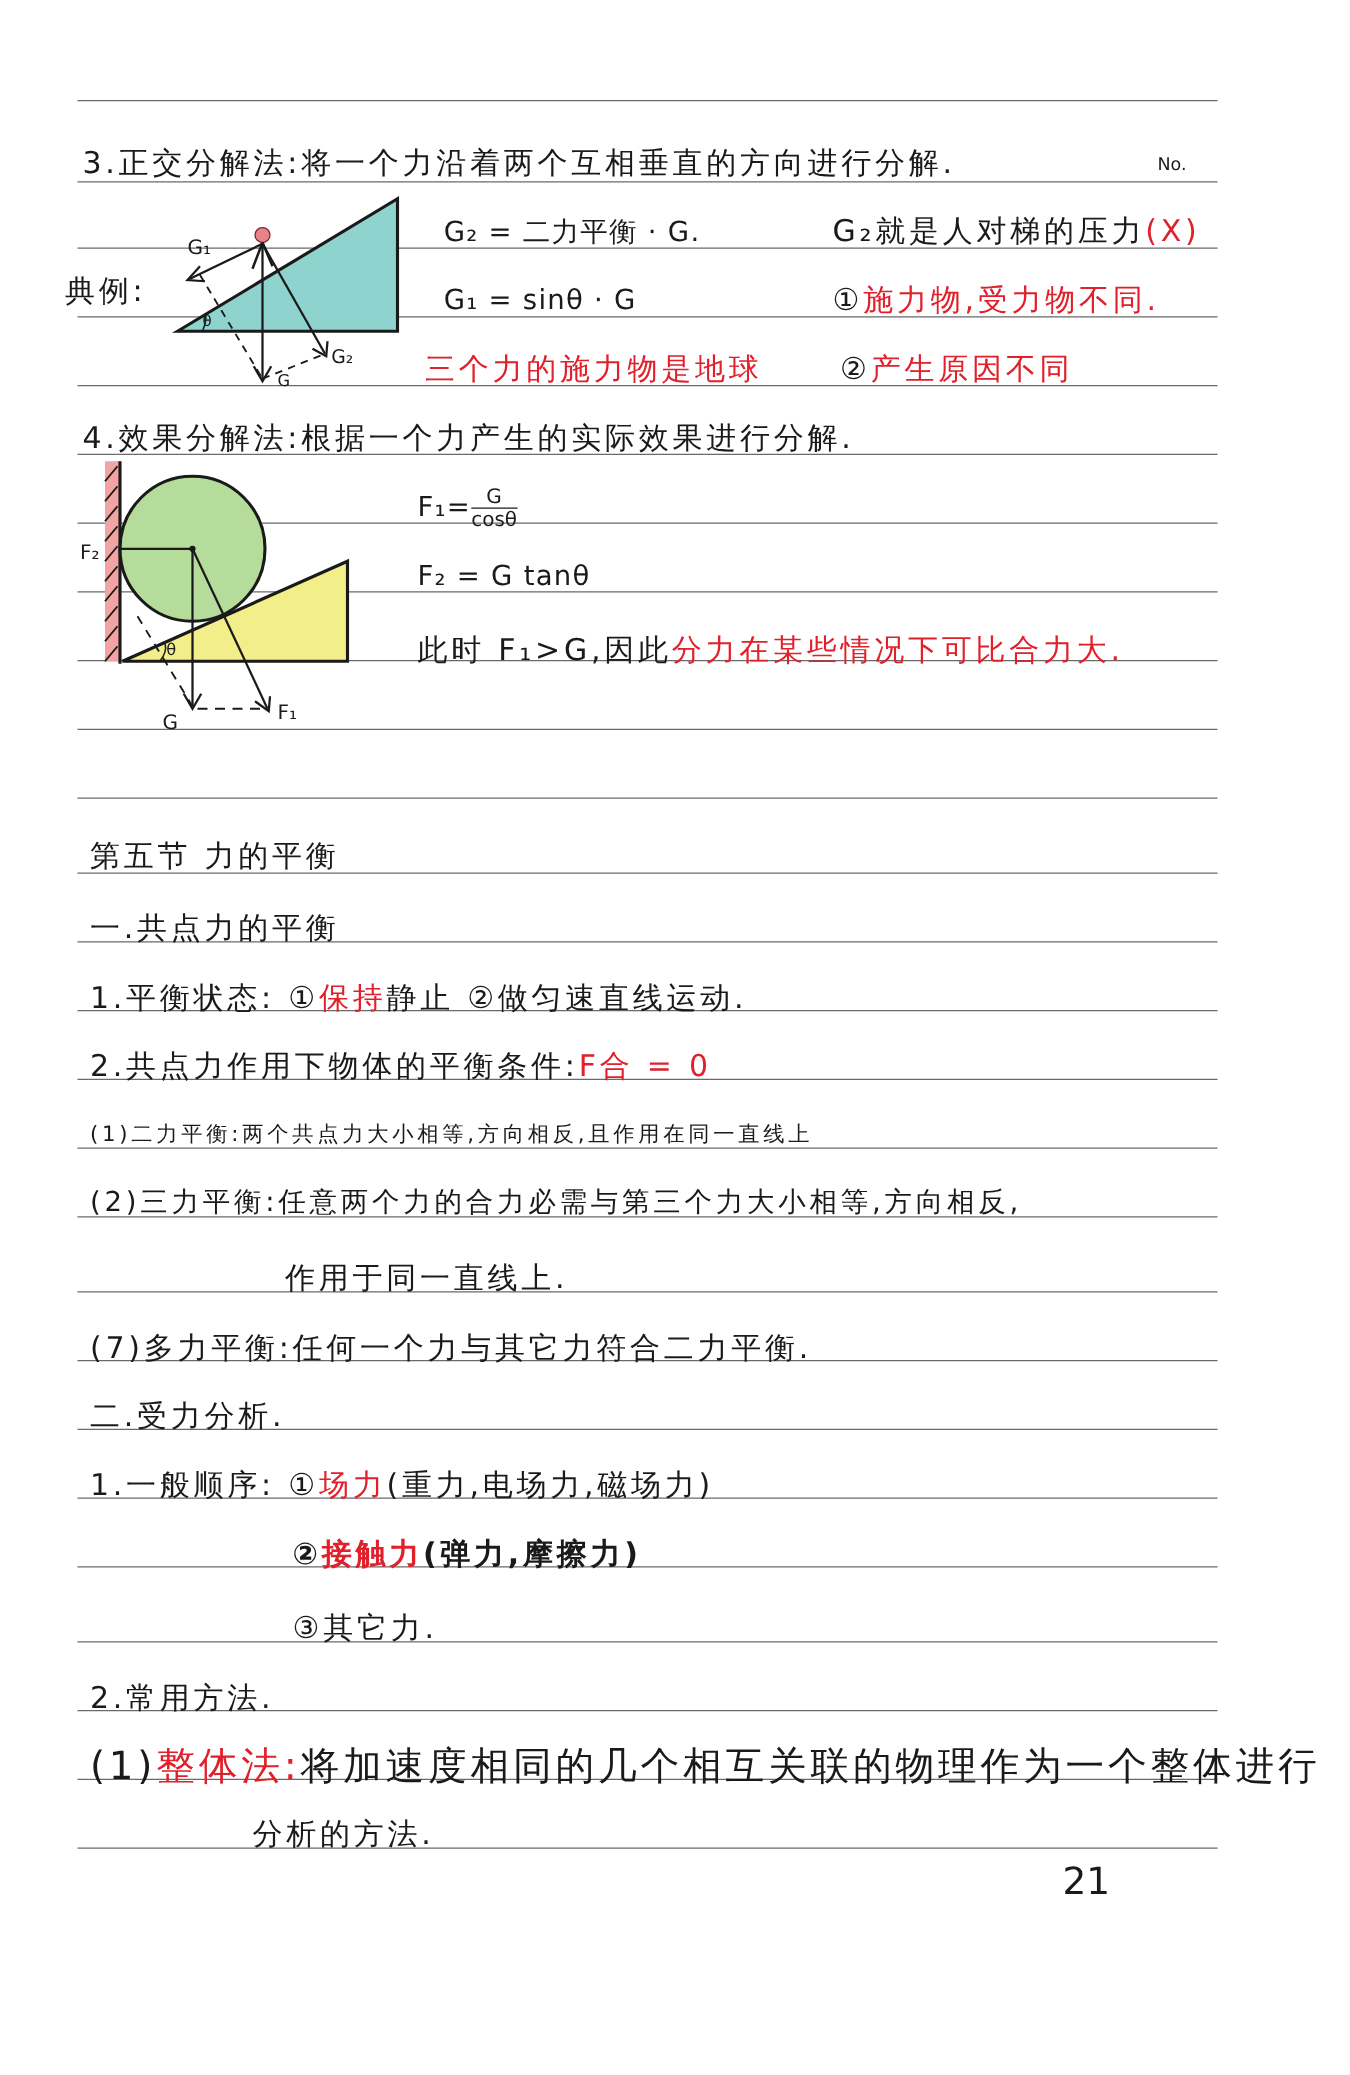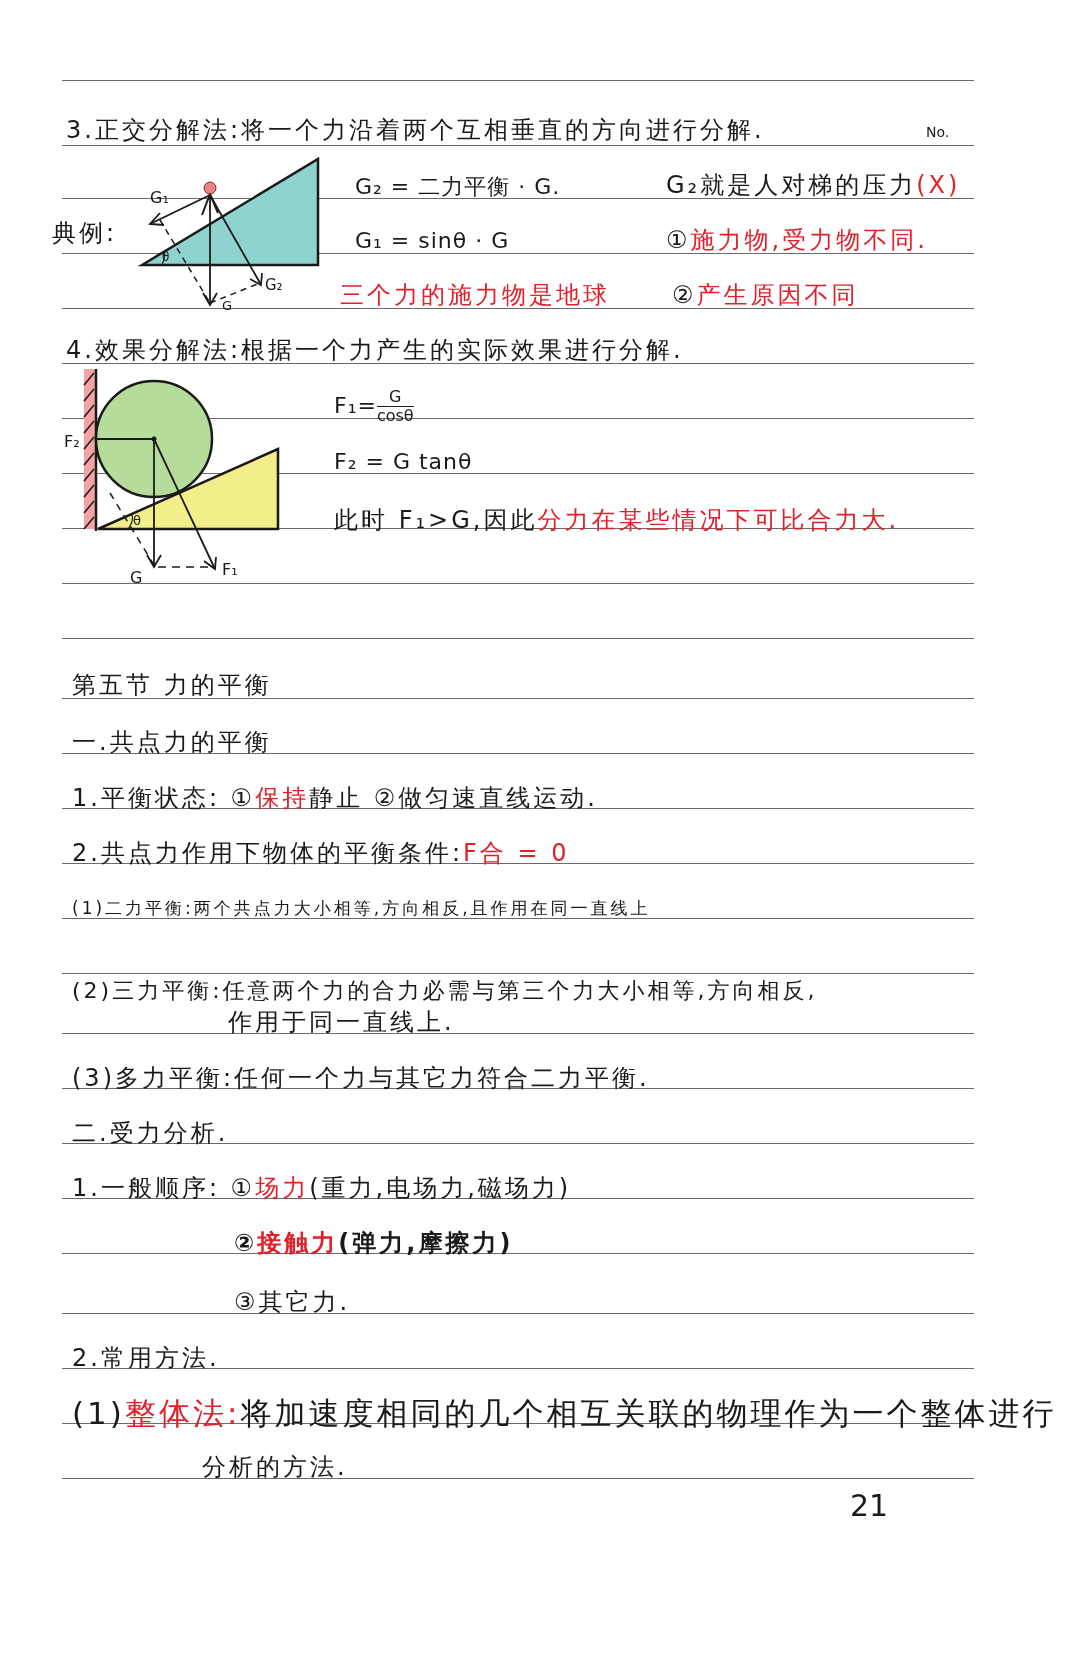--- a/index.html
+++ b/index.html
@@ -137,23 +137,23 @@
 
 <div class="line" style="left:72px; top:670px;">第五节 力的平衡</div>
 <div class="line" style="left:72px; top:727px;">一.共点力的平衡</div>
 <div class="line" style="left:72px; top:783px;">
   <span>1.平衡状态: ①</span><span class="red">保持</span><span>静止  ②做匀速直线运动.</span>
 </div>
 <div class="line" style="left:72px; top:838px;">
   <span>2.共点力作用下物体的平衡条件:</span><span class="red">F合 = 0</span>
 </div>
 <div class="line" style="left:72px; top:893px; font-size:17px;">(1)二力平衡:两个共点力大小相等,方向相反,且作用在同一直线上</div>
-<div class="line" style="left:72px; top:948px; font-size:22px;margin-top:28px;">(2)三力平衡:任意两个力的合力必需与第三个力大小相等,方向相反,</div>
+<div class="line" style="left:72px; top:948px; font-size:22px;">(2)三力平衡:任意两个力的合力必需与第三个力大小相等,方向相反,</div>
 <div class="line" style="left:228px; top:1007px;">作用于同一直线上.</div>
-<div class="line" style="left:72px; top:1063px;">(3)多力平衡:任何一个力与其它力符合二力平衡.</div>
+<div class="line" style="left:72px; top:1063px;">(7)多力平衡:任何一个力与其它力符合二力平衡.</div>
 
 <div class="line" style="left:72px; top:1118px;">二.受力分析.</div>
 <div class="line" style="left:72px; top:1173px;">
   <span>1.一般顺序: ①</span><span class="red">场力</span><span>(重力,电场力,磁场力)</span>
 </div>
 <div class="line" style="left:234px; top:1228px;font-weight:bold;">
   <span>②</span><span class="red">接触力</span><span>(弹力,摩擦力)</span>
 </div>
 <div class="line" style="left:234px; top:1287px;">③其它力.</div>
 <div class="line" style="left:72px; top:1343px;">2.常用方法.</div>

